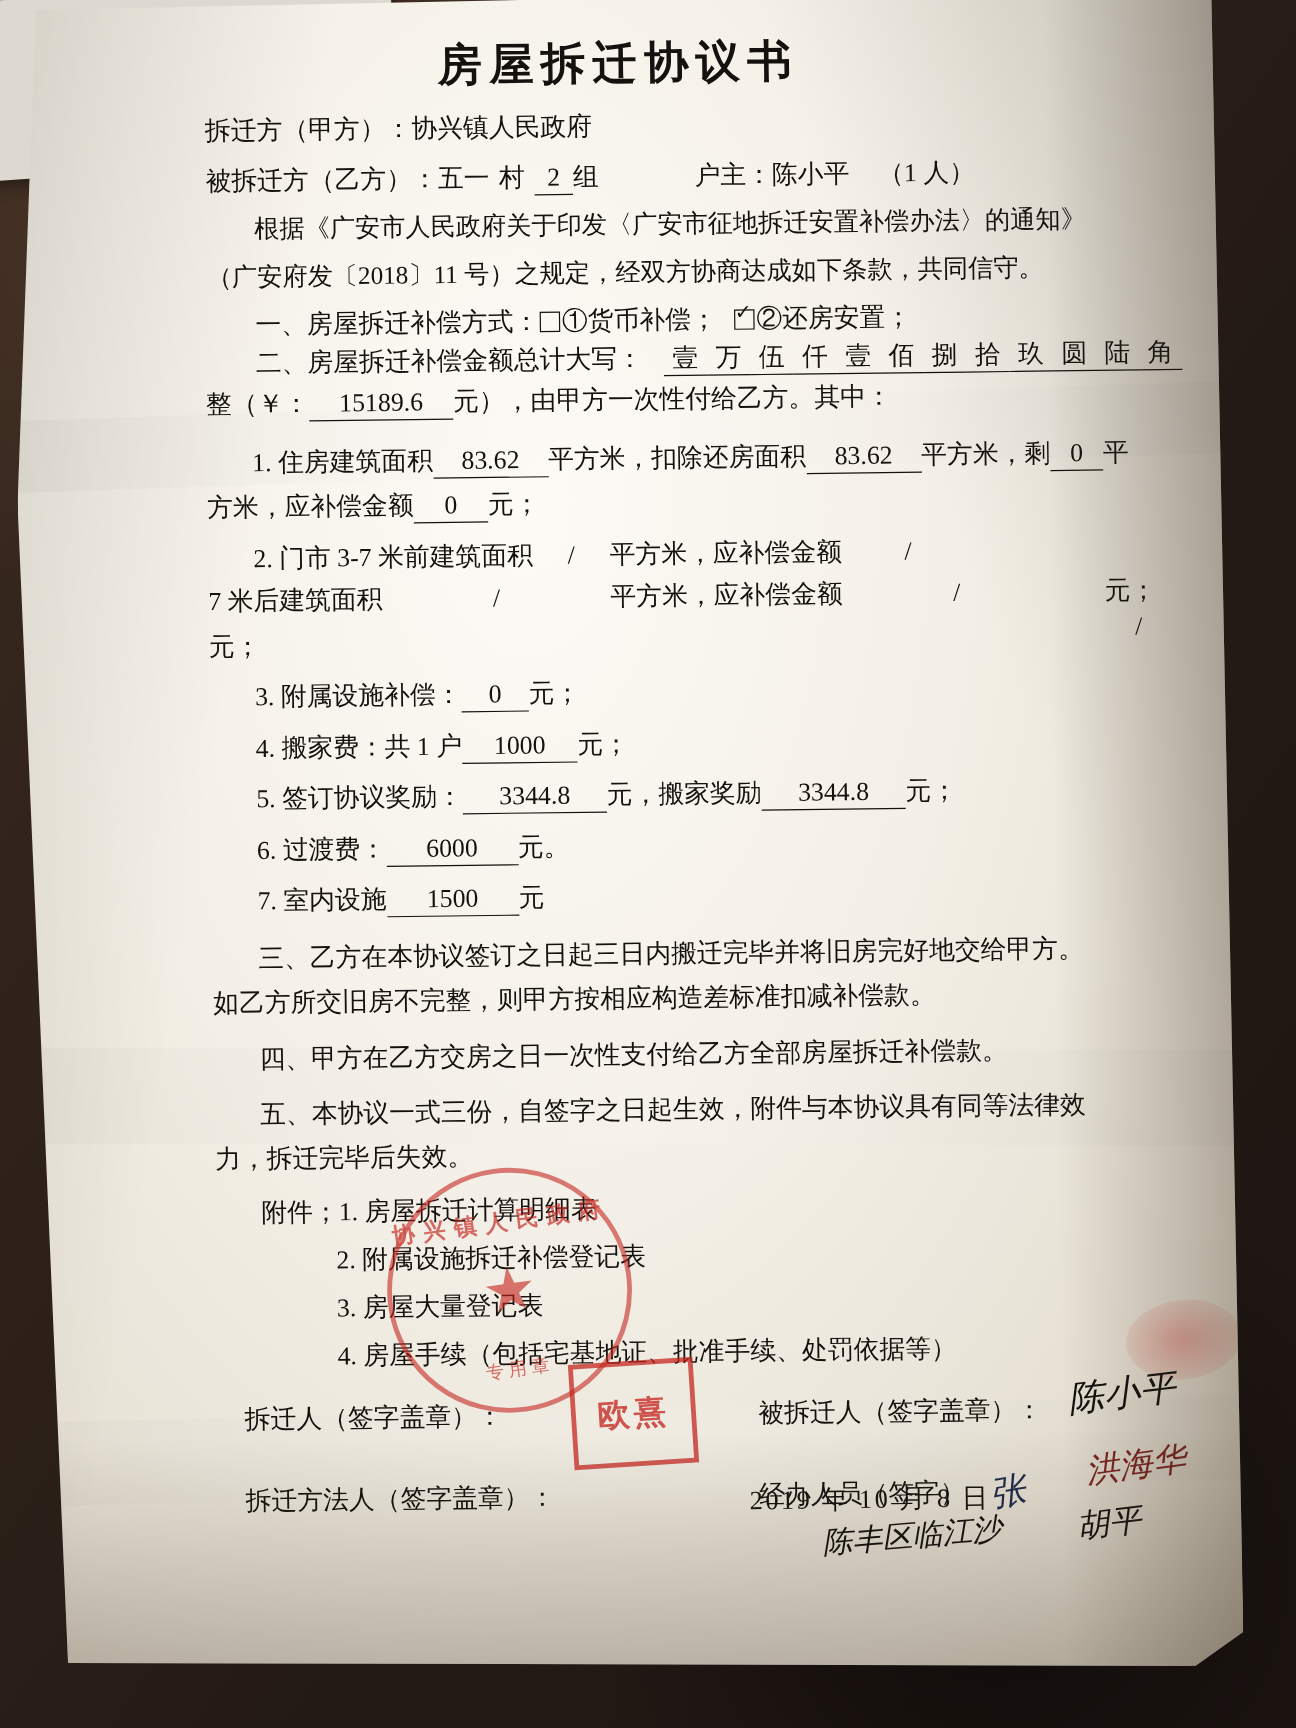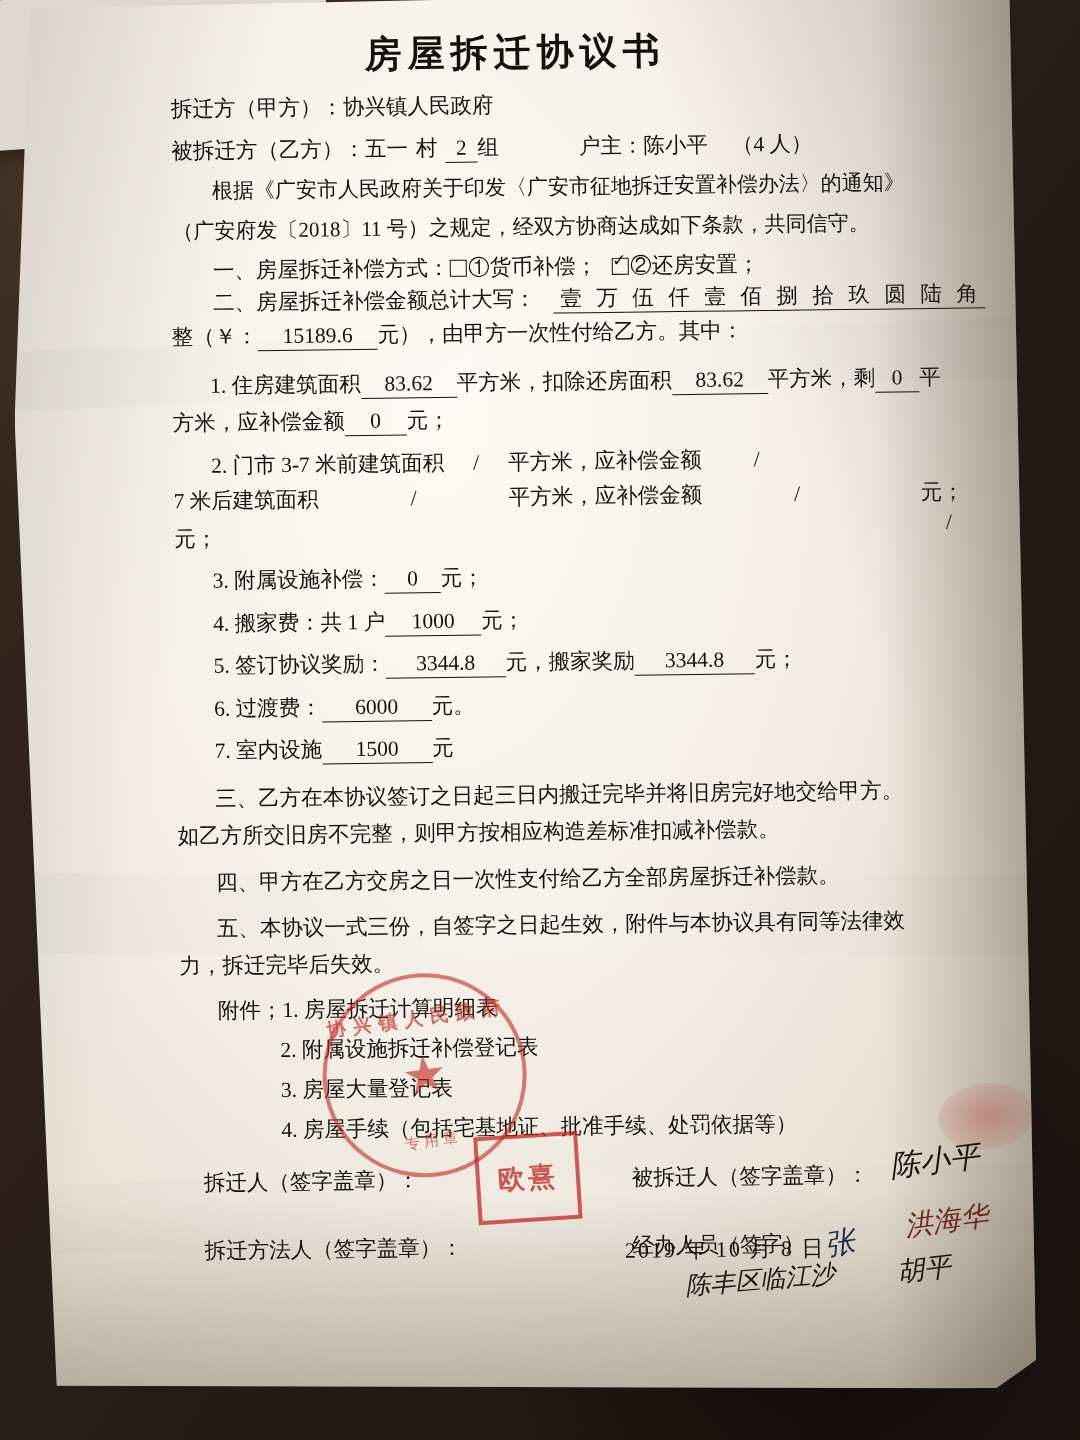--- a/index.html
+++ b/index.html
@@ -225,21 +225,21 @@
 
     <div class="content">
 
       <div class="doc-title">房屋拆迁协议书</div>
 
       <div class="line" style="left:160px; top:98px;">
         <span>拆迁方（甲方）：</span><span>协兴镇人民政府</span>
       </div>
 
       <div class="line" style="left:160px; top:140px;">
-        <span>被拆迁方（乙方）：</span><span>五一</span><span style="margin:0 8px;">村</span><span class="fill" style="min-width:22px;">2</span><span>组</span><span style="display:inline-block;width:80px;"></span><span>户主：</span><span>陈小平</span><span style="display:inline-block;width:24px;"></span><span>（4 人）</span>
+        <span>被拆迁方（乙方）：</span><span>五一</span><span style="margin:0 8px;">村</span><span class="fill" style="min-width:22px;">2</span><span>组</span><span style="display:inline-block;width:80px;"></span><span>户主：</span><span>陈小平</span><span style="display:inline-block;width:24px;"></span><span>（1 人）</span>
       </div>
 
       <div class="line" style="left:200px; top:180px; font-size:21px;">根据《广安市人民政府关于印发〈广安市征地拆迁安置补偿办法〉的通知》</div>
       <div class="line" style="left:160px; top:220px; font-size:21px;">（广安府发〔2018〕11 号）之规定，经双方协商达成如下条款，共同信守。</div>
 
       <div class="line" style="left:200px; top:260px;">
         <span>一、房屋拆迁补偿方式：</span><span class="chk"></span><span>①货币补偿；</span><span style="display:inline-block;width:14px;"></span><span class="chk checked"></span><span>②还房安置；</span>
       </div>
 
       <div class="line" style="left:200px; top:292px;">二、房屋拆迁补偿金额总计大写：</div>

